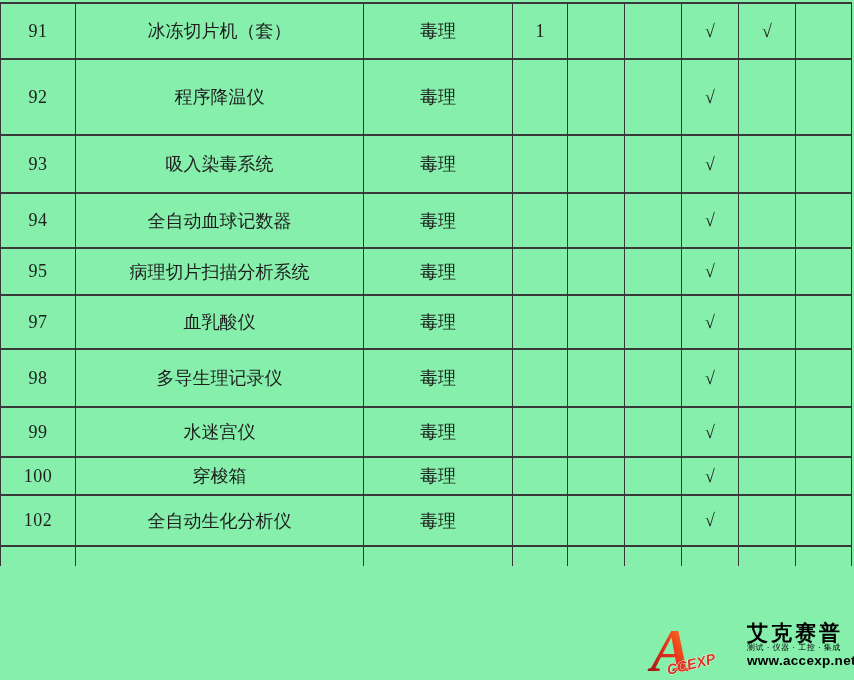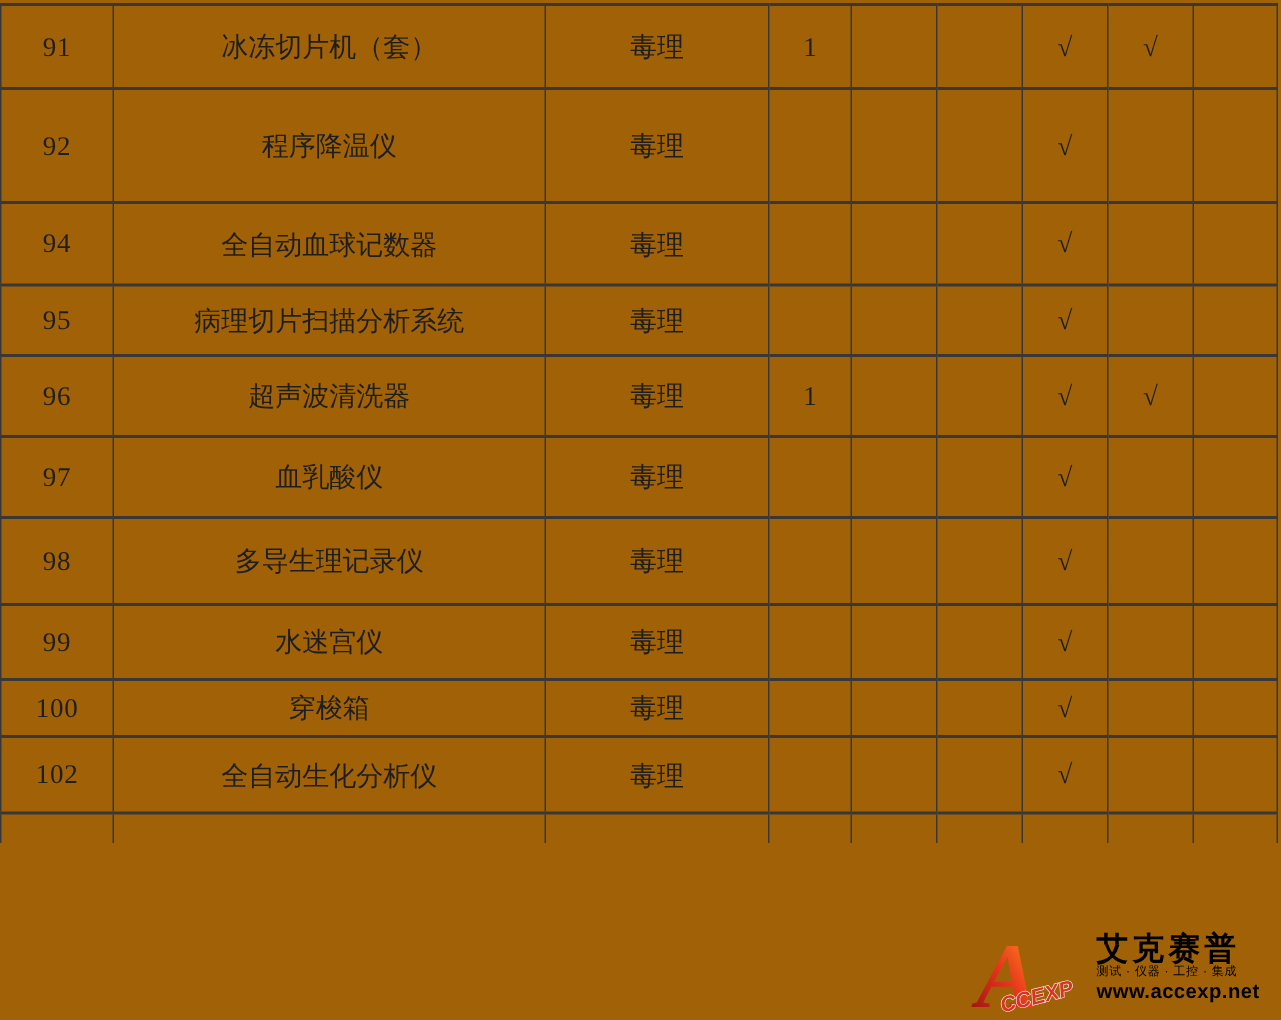--- a/index.html
+++ b/index.html
@@ -1,21 +1,21 @@
 <!DOCTYPE html>
 <html><head>
 <meta charset="utf-8">
 <style>
   html,body{margin:0;padding:0;}
   body{
     width:854px;height:680px;position:relative;overflow:hidden;
     background:#fbfbfa;
     font-family:"Liberation Serif","DejaVu Serif",serif;
   }
-  .page{position:absolute;inset:0;background:#a16207;}
+  .page{position:absolute;inset:0;background:#86efac;}
   table.equip{
     position:absolute;left:0;top:2px;width:851px;
     border-collapse:collapse;table-layout:fixed;
   }
   table.equip td{
     border:solid #383838;
     border-width:2px 1px;
     text-align:center;vertical-align:middle;
     color:#1e1e1e;
     font-size:18px;
@@ -27,21 +27,21 @@
   td.cell-quantity{font-size:17px;}
   td.check-cell{font-size:17px;}
   td.over-logo{position:relative;z-index:12;}
   tr.partial-row td{border-bottom:none;}
   
   .watermark{
     position:absolute;left:645px;top:618px;width:209px;height:62px;
     z-index:10;pointer-events:none;
   }
   .logo-a{position:absolute;left:0;top:0;width:106px;height:62px;}
-  .wm-text{position:absolute;left:86px;top:4px;width:108px;line-height:1;}
+  .wm-text{position:absolute;left:102px;top:4px;width:108px;line-height:1;}
   .wm-brand{
     font-weight:bold;font-size:21px;letter-spacing:3px;
     font-family:"Liberation Sans","DejaVu Sans",sans-serif;
     white-space:nowrap;
   }
   .wm-tagline{
     margin-top:1px;font-size:8px;letter-spacing:0.5px;
     font-family:"Liberation Sans","DejaVu Sans",sans-serif;
     white-space:nowrap;
   }
@@ -84,51 +84,51 @@
           <td class="cell-index">92</td>
           <td class="cell-name">程序降温仪</td>
           <td class="cell-category">毒理</td>
           <td class="cell-quantity"></td>
           <td class="cell-col5"></td>
           <td class="cell-col6"></td>
           <td class="cell-check1 check-cell">√</td>
           <td class="cell-check2 check-cell"></td>
           <td class="cell-col9"></td>
         </tr>
+        <tr style="height: 58px;">
+          <td class="cell-index">93</td>
+          <td class="cell-name">吸入染毒系统</td>
+          <td class="cell-category">毒理</td>
+          <td class="cell-quantity"></td>
+          <td class="cell-col5"></td>
+          <td class="cell-col6"></td>
+          <td class="cell-check1 check-cell">√</td>
+          <td class="cell-check2 check-cell"></td>
+          <td class="cell-col9"></td>
+        </tr>
         <tr style="height: 55px;">
           <td class="cell-index">94</td>
           <td class="cell-name">全自动血球记数器</td>
           <td class="cell-category">毒理</td>
           <td class="cell-quantity"></td>
           <td class="cell-col5"></td>
           <td class="cell-col6"></td>
           <td class="cell-check1 check-cell">√</td>
           <td class="cell-check2 check-cell"></td>
           <td class="cell-col9"></td>
         </tr>
         <tr style="height: 47px;">
           <td class="cell-index">95</td>
           <td class="cell-name">病理切片扫描分析系统</td>
           <td class="cell-category">毒理</td>
           <td class="cell-quantity"></td>
           <td class="cell-col5"></td>
           <td class="cell-col6"></td>
           <td class="cell-check1 check-cell">√</td>
           <td class="cell-check2 check-cell"></td>
-          <td class="cell-col9"></td>
-        </tr>
-        <tr style="height: 54px;">
-          <td class="cell-index">96</td>
-          <td class="cell-name">超声波清洗器</td>
-          <td class="cell-category">毒理</td>
-          <td class="cell-quantity">1</td>
-          <td class="cell-col5"></td>
-          <td class="cell-col6"></td>
-          <td class="cell-check1 check-cell">√</td>
-          <td class="cell-check2 check-cell">√</td>
           <td class="cell-col9"></td>
         </tr>
         <tr style="height: 54px;">
           <td class="cell-index">97</td>
           <td class="cell-name">血乳酸仪</td>
           <td class="cell-category">毒理</td>
           <td class="cell-quantity"></td>
           <td class="cell-col5"></td>
           <td class="cell-col6"></td>
           <td class="cell-check1 check-cell">√</td>

